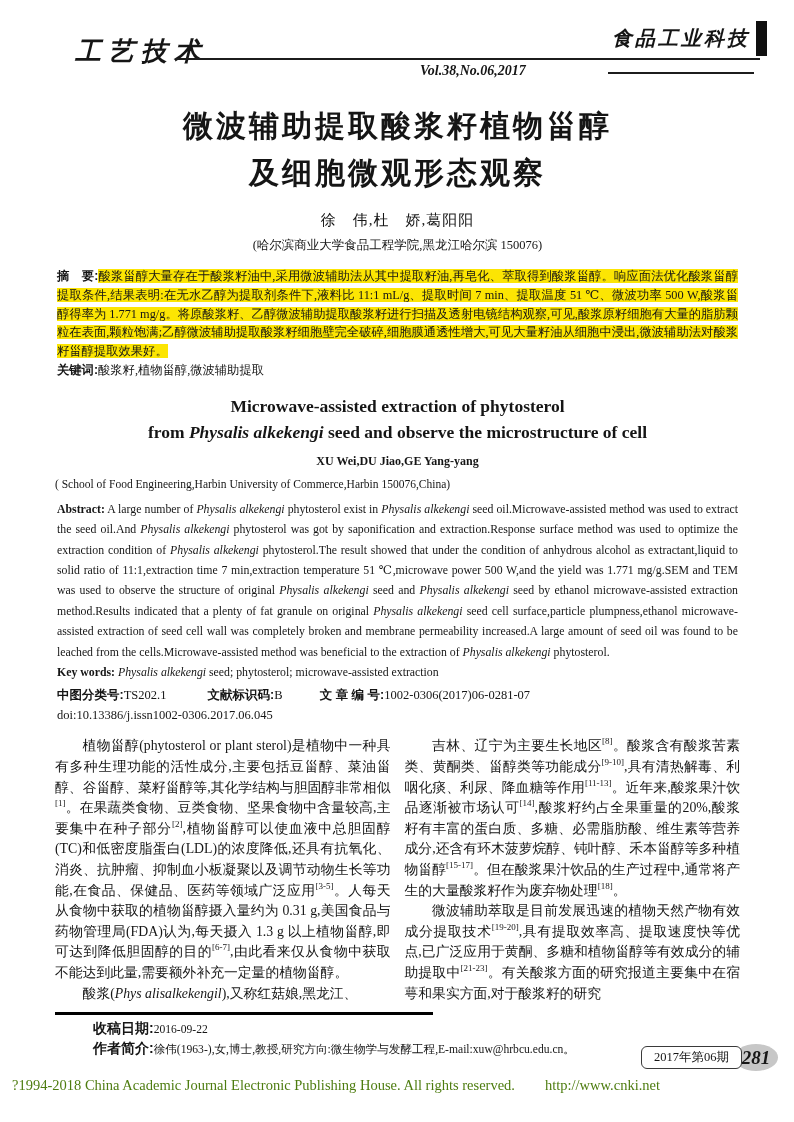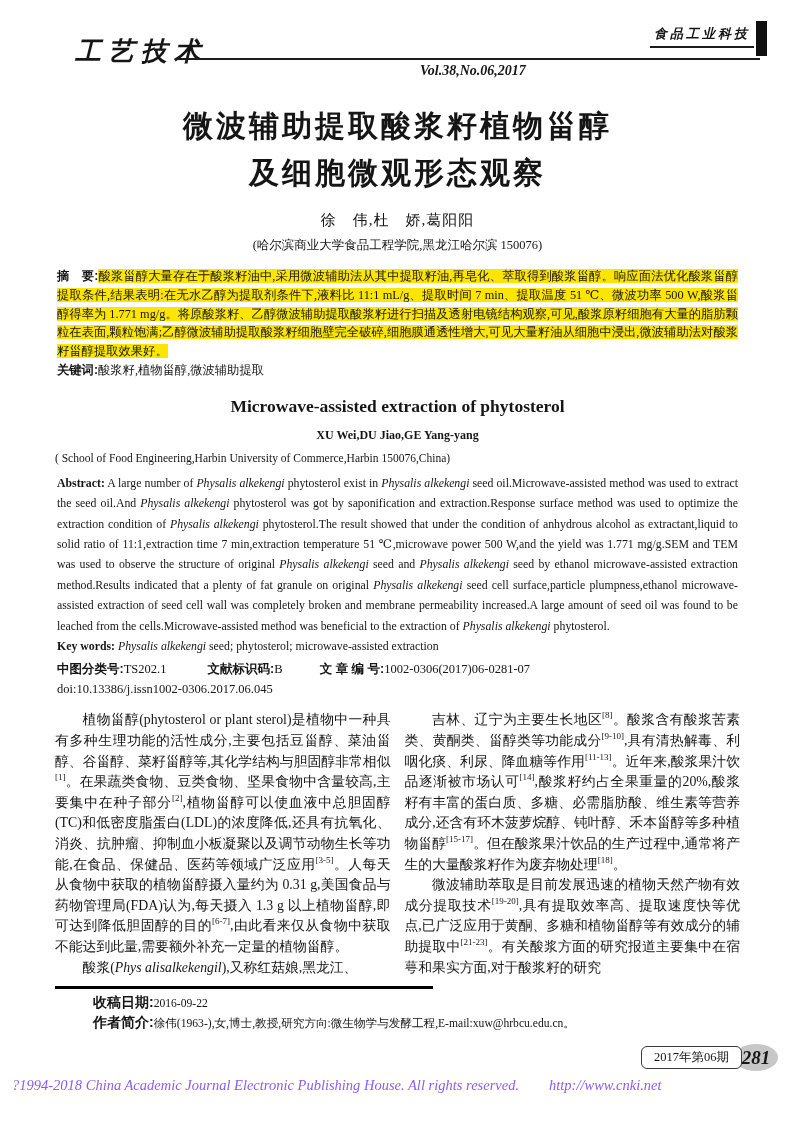--- a/index.html
+++ b/index.html
@@ -4,22 +4,22 @@
 <style>
   html,body{margin:0;padding:0;background:#e8e8e8;}
   .page{
     position:relative;width:794px;height:1122px;margin:0 auto;background:#ffffff;
     font-family:"Liberation Serif","DejaVu Serif",serif;color:#151515;overflow:hidden;
   }
   
   .hdr-section{position:absolute;left:75px;top:34px;font-size:26px;font-weight:bold;
     font-style:italic;letter-spacing:7px;}
   .hdr-rule{position:absolute;left:176px;top:58px;width:584px;height:2px;background:#1c1c1c;}
-  .hdr-journal{position:absolute;right:40px;top:25px;font-size:13px;font-weight:bold;
-    font-style:italic;letter-spacing:3px;border-bottom:2px solid #1c1c1c;padding:0 4px 3px 4px;}
+  .hdr-journal{position:absolute;right:40px;top:25px;font-size:20px;font-weight:bold;
+    font-style:italic;letter-spacing:3px;border-bottom:2px solid #1c1c1c;padding:0 4px 20px 4px;}
   .hdr-bar{position:absolute;right:27px;top:21px;width:11px;height:35px;background:#101010;}
   .hdr-vol{position:absolute;left:420px;top:63px;font-size:14px;font-weight:bold;font-style:italic;text-align:center;}
   
   .content{padding:102px 54px 0 55px;}
   .title-cn{font-size:30px;line-height:47px;text-align:center;letter-spacing:3px;margin:0;}
   .authors-cn{font-size:15px;text-align:center;margin:15px 0 0 0;letter-spacing:1px;}
   .affil-cn{font-size:12.5px;text-align:center;margin:7px 0 0 0;}
   
   .abs-cn{margin:13px 2px 0 2px;font-size:12.3px;line-height:18.8px;text-align:justify;}
   .lbl{font-family:"Liberation Sans","DejaVu Sans",sans-serif;font-weight:bold;}
@@ -46,21 +46,21 @@
   .fn-rule{width:378px;height:2.5px;background:#000;}
   .fn-text{font-size:11.6px;line-height:18.5px;margin-top:4px;}
   .fn-text .lbl{font-size:14px;padding-left:38px;}
   
   .issue-wrap{position:absolute;right:16px;top:1044px;display:flex;align-items:center;}
   .issue-badge{border:1.5px solid #3a3a3a;border-radius:6px;padding:2px 12px;
     font-size:12.5px;background:#fff;z-index:2;}
   .page-num{width:44px;height:27px;margin-left:-8px;background:#c7c7c7;border-radius:50%;
     display:flex;align-items:center;justify-content:center;
     font-size:19px;font-weight:bold;font-style:italic;color:#181818;}
-  .copyright{position:absolute;left:12px;top:1077px;font-size:14.5px;color:#8b5cf6;white-space:nowrap;font-style:italic;}
+  .copyright{position:absolute;left:12px;top:1077px;font-size:14.5px;color:#4d7c0f;white-space:nowrap;}
   .copyright .url{margin-left:30px;}
 </style>
 </head>
 <body>
 
 <div class="page">
 
   <div>
     <div class="hdr-section">工艺技术</div>
     <div class="hdr-rule"></div>
@@ -76,20 +76,21 @@
       <span>及细胞微观形态观察</span>
     </h1>
     <p class="authors-cn">徐　伟,杜　娇,葛阳阳</p>
     <p class="affil-cn">(哈尔滨商业大学食品工程学院,黑龙江哈尔滨 150076)</p>
 
     <p class="abs-cn"><span class="lbl">摘　要:</span><span class="hl">酸浆甾醇大量存在于酸浆籽油中,采用微波辅助法从其中提取籽油,再皂化、萃取得到酸浆甾醇。响应面法优化酸浆甾醇提取条件,结果表明:在无水乙醇为提取剂条件下,液料比 11:1 mL/g、提取时间 7 min、提取温度 51 ℃、微波功率 500 W,酸浆甾醇得率为 1.771 mg/g。将原酸浆籽、乙醇微波辅助提取酸浆籽进行扫描及透射电镜结构观察,可见,酸浆原籽细胞有大量的脂肪颗粒在表面,颗粒饱满;乙醇微波辅助提取酸浆籽细胞壁完全破碎,细胞膜通透性增大,可见大量籽油从细胞中浸出,微波辅助法对酸浆籽甾醇提取效果好。</span></p>
     <p class="kw-cn"><span class="lbl">关键词:</span><span>酸浆籽,植物甾醇,微波辅助提取</span></p>
 
     <h2 class="title-en">
       <span>Microwave-assisted extraction of phytosterol</span><br>
+      <span>from <i>Physalis alkekengi</i> seed and observe the microstructure of cell</span>
     </h2>
     <p class="authors-en">XU Wei,DU Jiao,GE Yang-yang</p>
     <p class="affil-en">( School of Food Engineering,Harbin University of Commerce,Harbin 150076,China)</p>
 
     <p class="abs-en"><span class="lbl" style="font-family:'Liberation Serif',serif">Abstract:</span> <span>A large number of <i>Physalis alkekengi</i> phytosterol exist in <i>Physalis alkekengi</i> seed oil.Microwave-assisted method was used to extract the seed oil.And <i>Physalis alkekengi</i> phytosterol was got by saponification and extraction.Response surface method was used to optimize the extraction condition of <i>Physalis alkekengi</i> phytosterol.The result showed that under the condition of anhydrous alcohol as extractant,liquid to solid ratio of 11:1,extraction time 7 min,extraction temperature 51 ℃,microwave power 500 W,and the yield was 1.771 mg/g.SEM and TEM was used to observe the structure of original <i>Physalis alkekengi</i> seed and <i>Physalis alkekengi</i> seed by ethanol microwave-assisted extraction method.Results indicated that a plenty of fat granule on original <i>Physalis alkekengi</i> seed cell surface,particle plumpness,ethanol microwave-assisted extraction of seed cell wall was completely broken and membrane permeability increased.A large amount of seed oil was found to be leached from the cells.Microwave-assisted method was beneficial to the extraction of <i>Physalis alkekengi</i> phytosterol.</span></p>
     <p class="kw-en"><span class="lbl" style="font-family:'Liberation Serif',serif">Key words:</span> <span><i>Physalis alkekengi</i> seed; phytosterol; microwave-assisted extraction</span></p>
 
     <p class="meta-line">
       <span class="lbl">中图分类号:</span><span>TS202.1</span>
       <span class="lbl gap1">文献标识码:</span><span>B</span>

